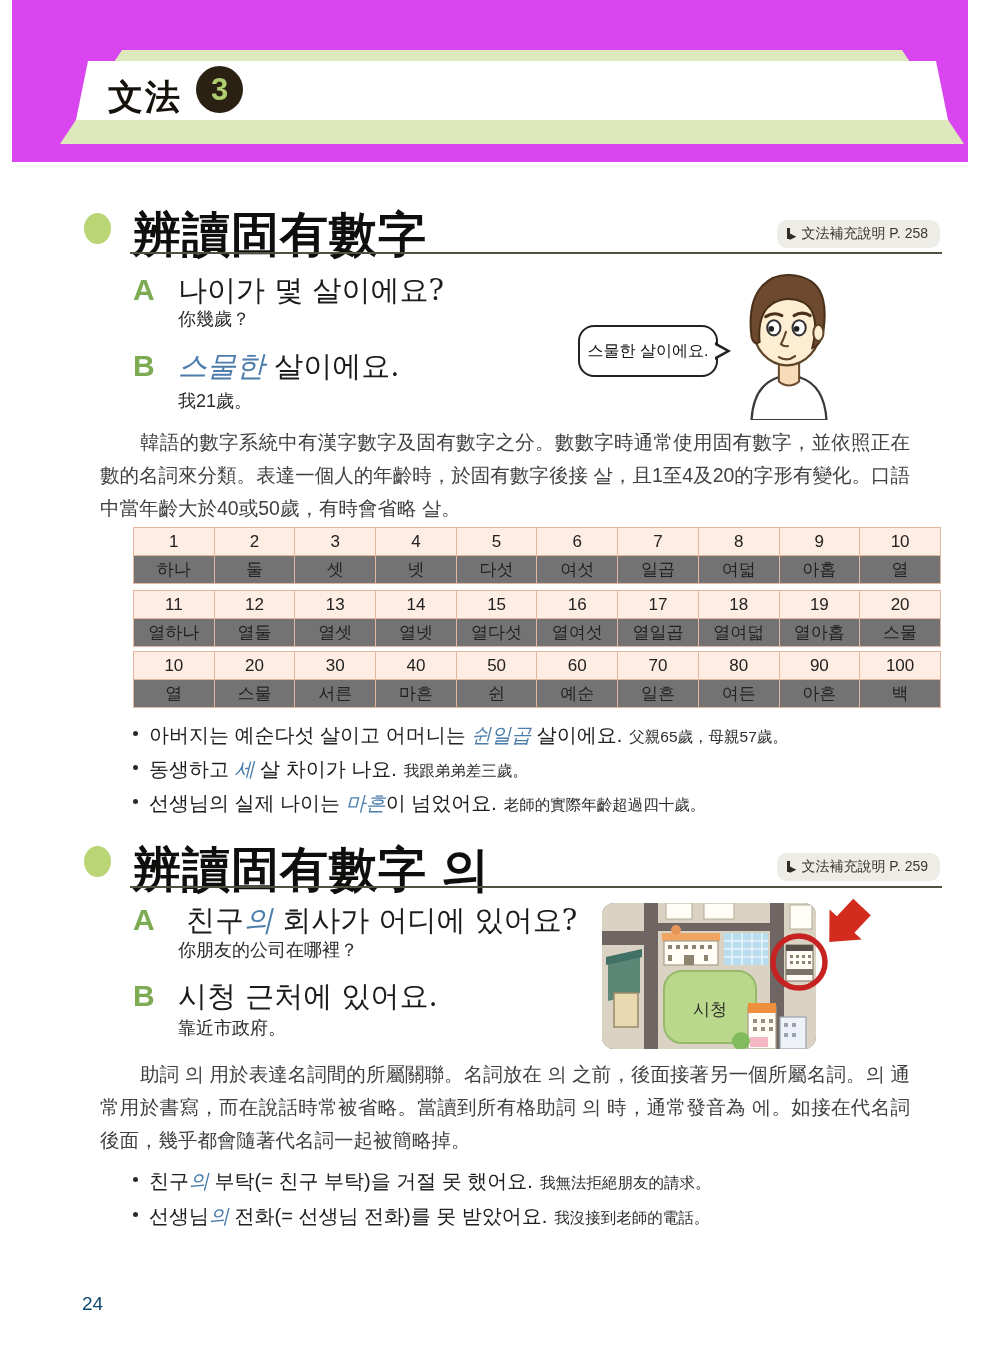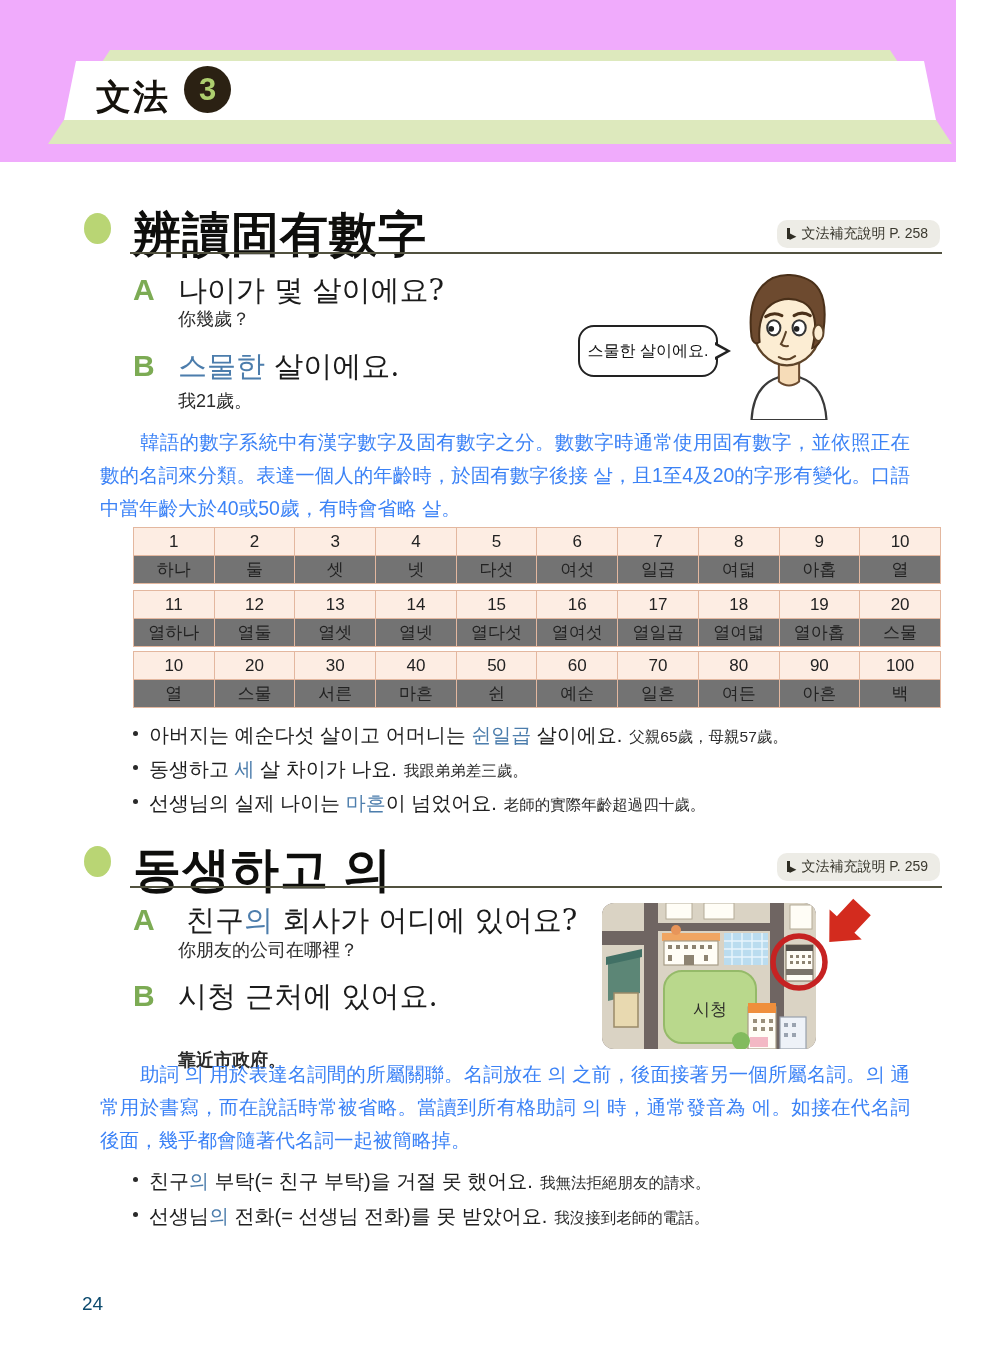--- a/index.html
+++ b/index.html
@@ -1,21 +1,21 @@
 <!DOCTYPE html>
 <html><head>
 <meta charset="utf-8">
 <style>
   * { margin:0; padding:0; box-sizing:border-box; }
   body { background:#fff; }
   .page { position:relative; width:1000px; height:1366px; background:#fff; overflow:hidden;
           font-family:"Liberation Sans", sans-serif; color:#1e1e1e; }
 
   
-  .band { position:absolute; left:0; top:0; width:956px; height:162px; background:#f0abfc; }
+  .band { position:absolute; left:12px; top:0; width:956px; height:162px; background:#d946ef; }
   .band-inner { position:absolute; left:48px; top:50px; width:904px; height:94px; background:#dde9bd;
                 clip-path:polygon(62px 0, calc(100% - 62px) 0, 100% 100%, 0 100%); }
   .band-white { position:absolute; left:64px; top:61px; width:872px; height:59px; background:#ffffff;
                 clip-path:polygon(12px 0, calc(100% - 12px) 0, 100% 100%, 0 100%); }
   .hdr-title { position:absolute; left:96px; top:74px; font-size:35px; font-weight:900; color:#15120c; letter-spacing:2px; }
   .hdr-circle { position:absolute; left:184px; top:66px; width:47px; height:47px; border-radius:50%;
                 background:#2b2113; color:#aecf6f; font-size:31px; font-weight:800; text-align:center; line-height:47px; }
 
   
   .sec-dot { position:absolute; width:27px; height:31px; border-radius:50%; background:#b9d574; }
@@ -23,34 +23,34 @@
   .badge { position:absolute; right:60px; background:#edece6; border-radius:10px; padding:5px 12px 5px 10px;
            font-size:14px; color:#3b392f; display:flex; align-items:center; gap:5px; white-space:nowrap; }
   .b-bar { display:inline-block; width:3px; height:11px; background:#2f2d24; }
   .b-tri { font-size:9px; color:#2f2d24; line-height:1; }
   .rule { position:absolute; left:130px; width:812px; height:2px; background:#51513f; }
 
   
   .dlg-letter { position:absolute; left:133px; font-size:30px; font-weight:700; color:#7cab54; }
   .dlg-kr { position:absolute; left:178px; font-size:29px; color:#1b1b1b; font-family:"DejaVu Serif", serif; white-space:nowrap; }
   .dlg-cn { position:absolute; left:178px; font-size:18px; color:#2b2b2b; white-space:nowrap; }
-  .hl { color:#4c7dac; }
+  .hl { color:#4c7dac;font-style:italic; }
 
   
   .bubble { position:absolute; left:578px; top:325px; width:140px; height:52px; background:#fff;
             border:2px solid #222; border-radius:16px; display:flex; align-items:center; justify-content:center;
             font-size:16px; color:#111; }
   .bubble:before { content:""; position:absolute; right:-15px; top:15px; width:0; height:0;
                    border-top:9px solid transparent; border-bottom:9px solid transparent; border-left:16px solid #222; }
   .bubble:after  { content:""; position:absolute; right:-10px; top:17px; width:0; height:0;
                    border-top:7px solid transparent; border-bottom:7px solid transparent; border-left:13px solid #fff; }
   .character { position:absolute; left:723px; top:268px; }
 
   
-  .para { position:absolute; left:100px; width:810px; font-size:19.5px; line-height:33px; color:#3b82f6;
+  .para { position:absolute; left:100px; width:810px; font-size:19.5px; line-height:33px; color:#404040;
           text-align:justify; text-indent:40px; }
 
   
   .numtbl { position:absolute; left:133px; width:808px; border-collapse:collapse; table-layout:fixed; }
   .numtbl td { border:1.6px solid #e3b79f; text-align:center; height:28px; padding:0; font-size:17px; color:#222; background:#737373; }
   .numtbl tr.row-num td { background:#fdede3; font-family:"Liberation Sans", sans-serif; }
   .numtbl tr.row-word td { font-family:"DejaVu Serif", serif; }
 
   
   .ex { position:absolute; left:133px; white-space:nowrap; font-size:20px; color:#202020; }
@@ -199,34 +199,34 @@
     <span class="ex-dot"></span><span class="ex-kr"><span>아버지는 예순다섯 살이고 어머니는 </span><span class="hl">쉰일곱</span><span></span><span class="hl"></span><span> 살이에요.</span></span><span class="ex-cn">父親65歲，母親57歲。</span>
   </div>
   <div class="ex" style="top:756px;">
     <span class="ex-dot"></span><span class="ex-kr"><span>동생하고 </span><span class="hl">세</span><span></span><span class="hl"></span><span> 살 차이가 나요.</span></span><span class="ex-cn">我跟弟弟差三歲。</span>
   </div>
   <div class="ex" style="top:790px;">
     <span class="ex-dot"></span><span class="ex-kr"><span>선생님의 실제 나이는 </span><span class="hl">마흔</span><span></span><span class="hl"></span><span>이 넘었어요.</span></span><span class="ex-cn">老師的實際年齡超過四十歲。</span>
   </div>
 
   <div class="sec-dot" style="left:84px; top:846px;"></div>
-  <div class="sec-title" style="top:838px;">동생하고 의</div>
+  <div class="sec-title" style="top:838px;">辨讀固有數字 의</div>
   <div class="badge" style="top:853px;">
     <span class="b-ic"><span class="b-bar"></span><span class="b-tri">▶</span></span>
     <span>文法補充說明 P. 259</span>
   </div>
   <div class="rule" style="top:886px;"></div>
 
   <div class="dlg-letter" style="top:903px;">A</div>
   <div class="dlg-kr" style="top:901px;margin-left:8px;"><span>친구</span><span class="hl">의</span><span> 회사가 어디에 있어요?</span></div>
   <div class="dlg-cn" style="top:938px;">你朋友的公司在哪裡？</div>
 
   <div class="dlg-letter" style="top:979px;">B</div>
   <div class="dlg-kr" style="top:977px;"><span>시청 근처에 있어요.</span><span class="hl"></span><span></span></div>
-  <div class="dlg-cn" style="top:1048px;font-weight:bold;">靠近市政府。</div>
+  <div class="dlg-cn" style="top:1016px;">靠近市政府。</div>
 
   <div class="map">
     <svg width="290" height="160" viewBox="0 0 290 160">
       <defs>
           <clipPath id="mapclip">
             <rect x="2" y="10" width="214" height="146" rx="12"></rect>
           </clipPath>
         </defs>
       <g clip-path="url(#mapclip)">
         <rect x="2" y="10" width="214" height="146" fill="#6f6562"></rect>

